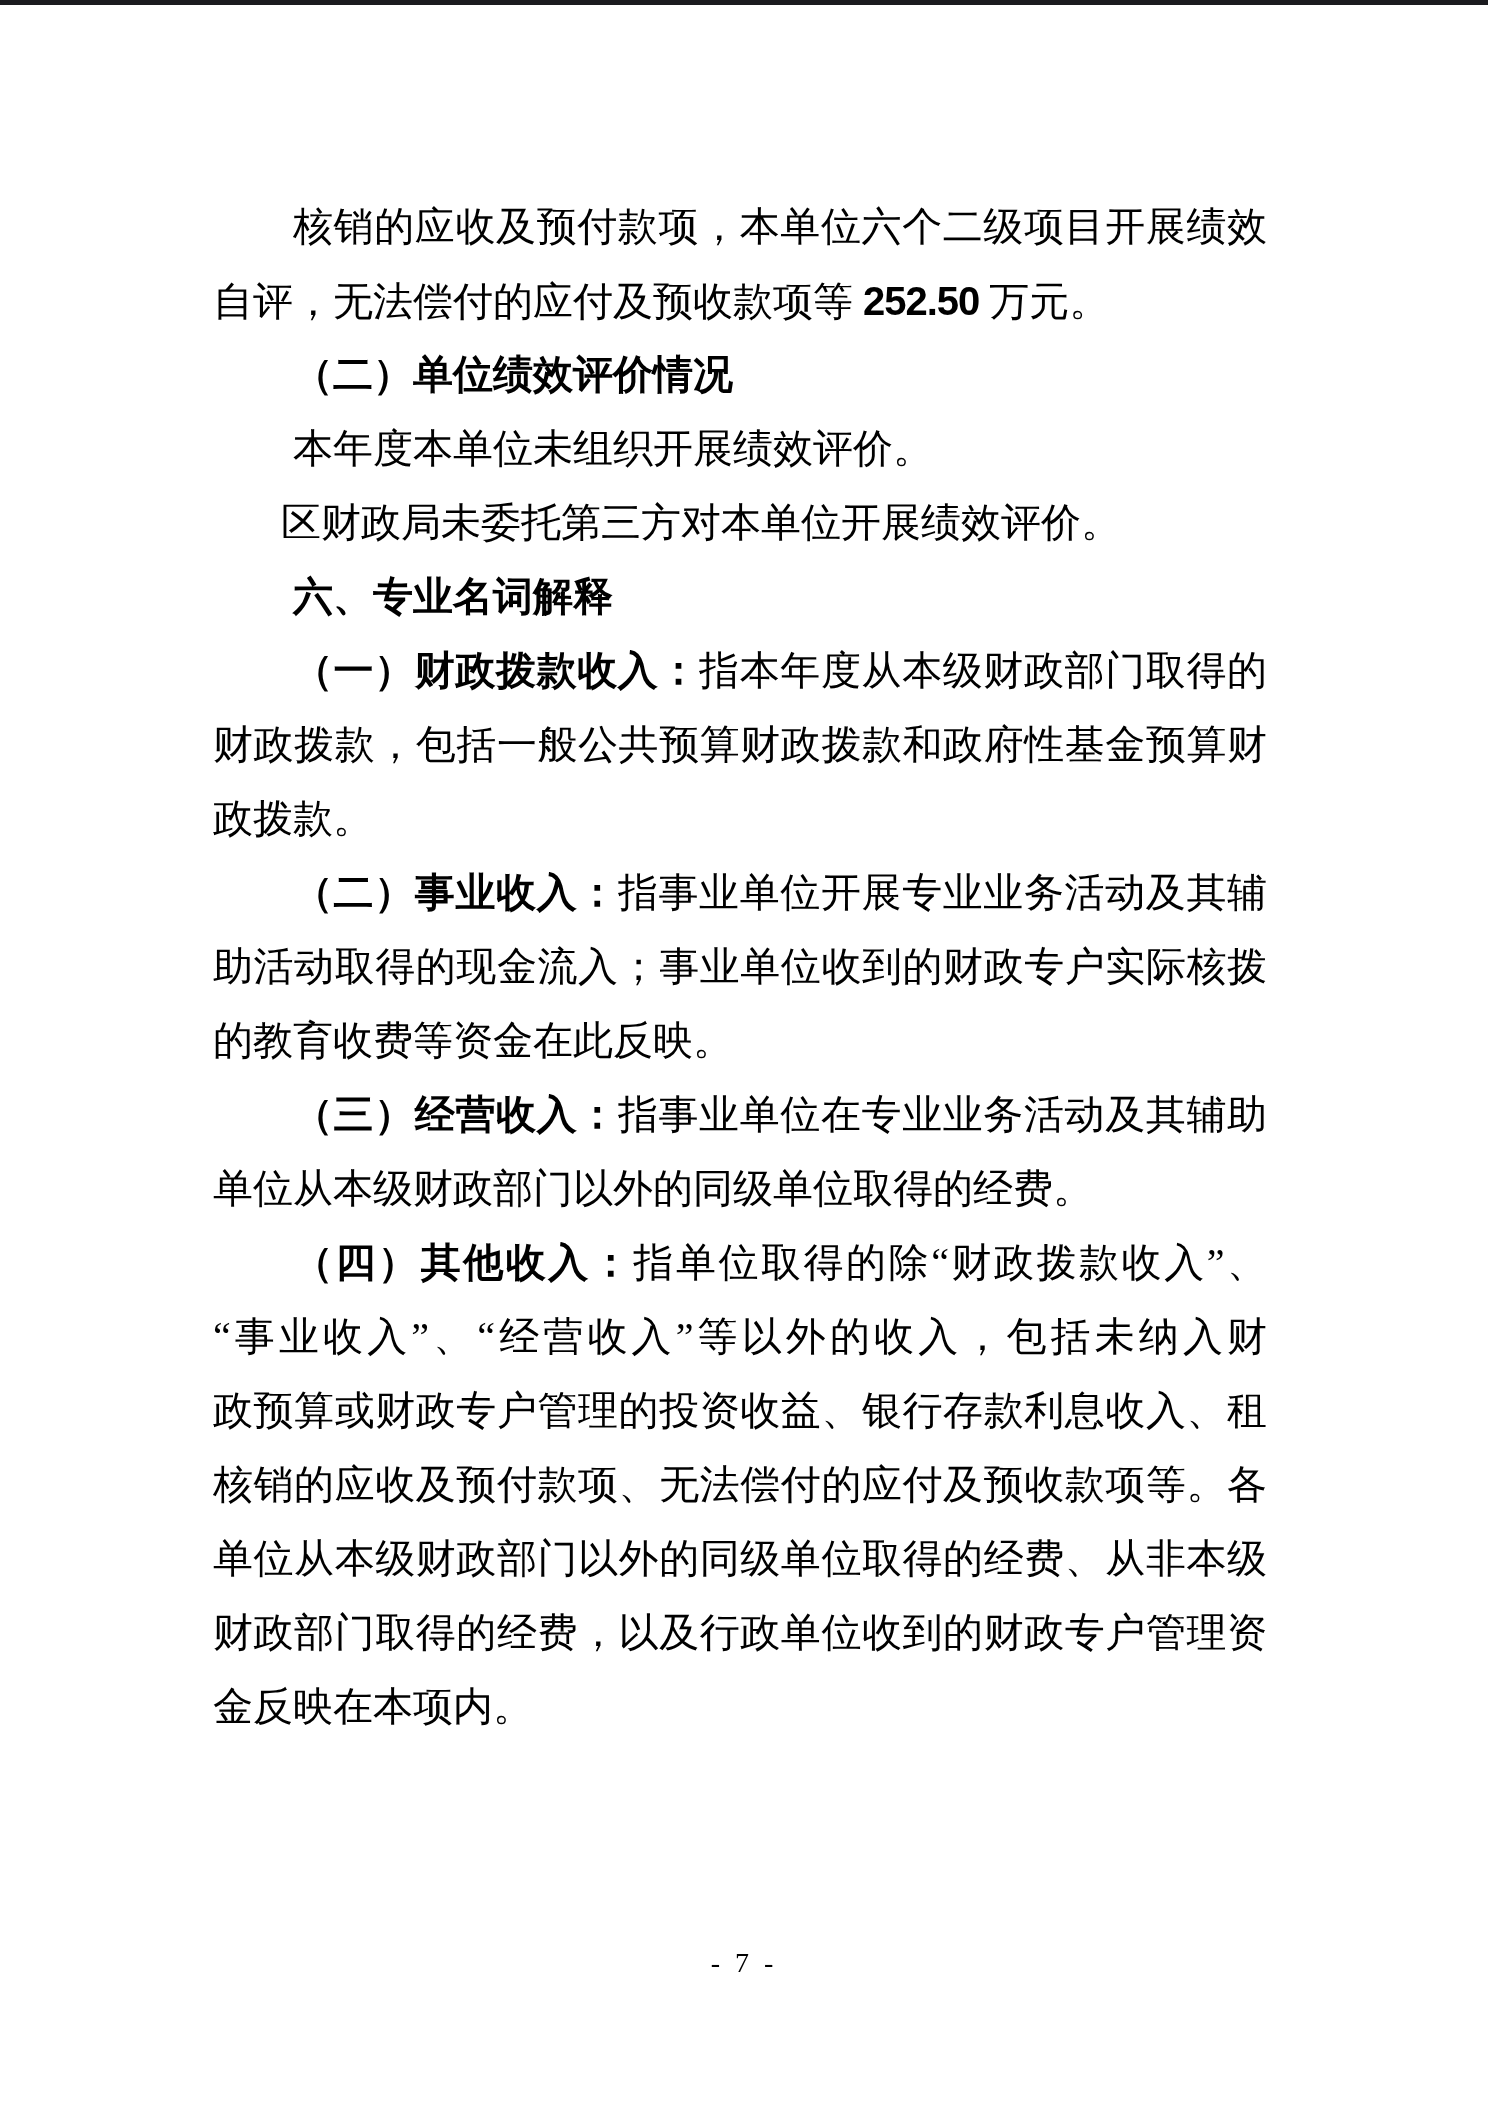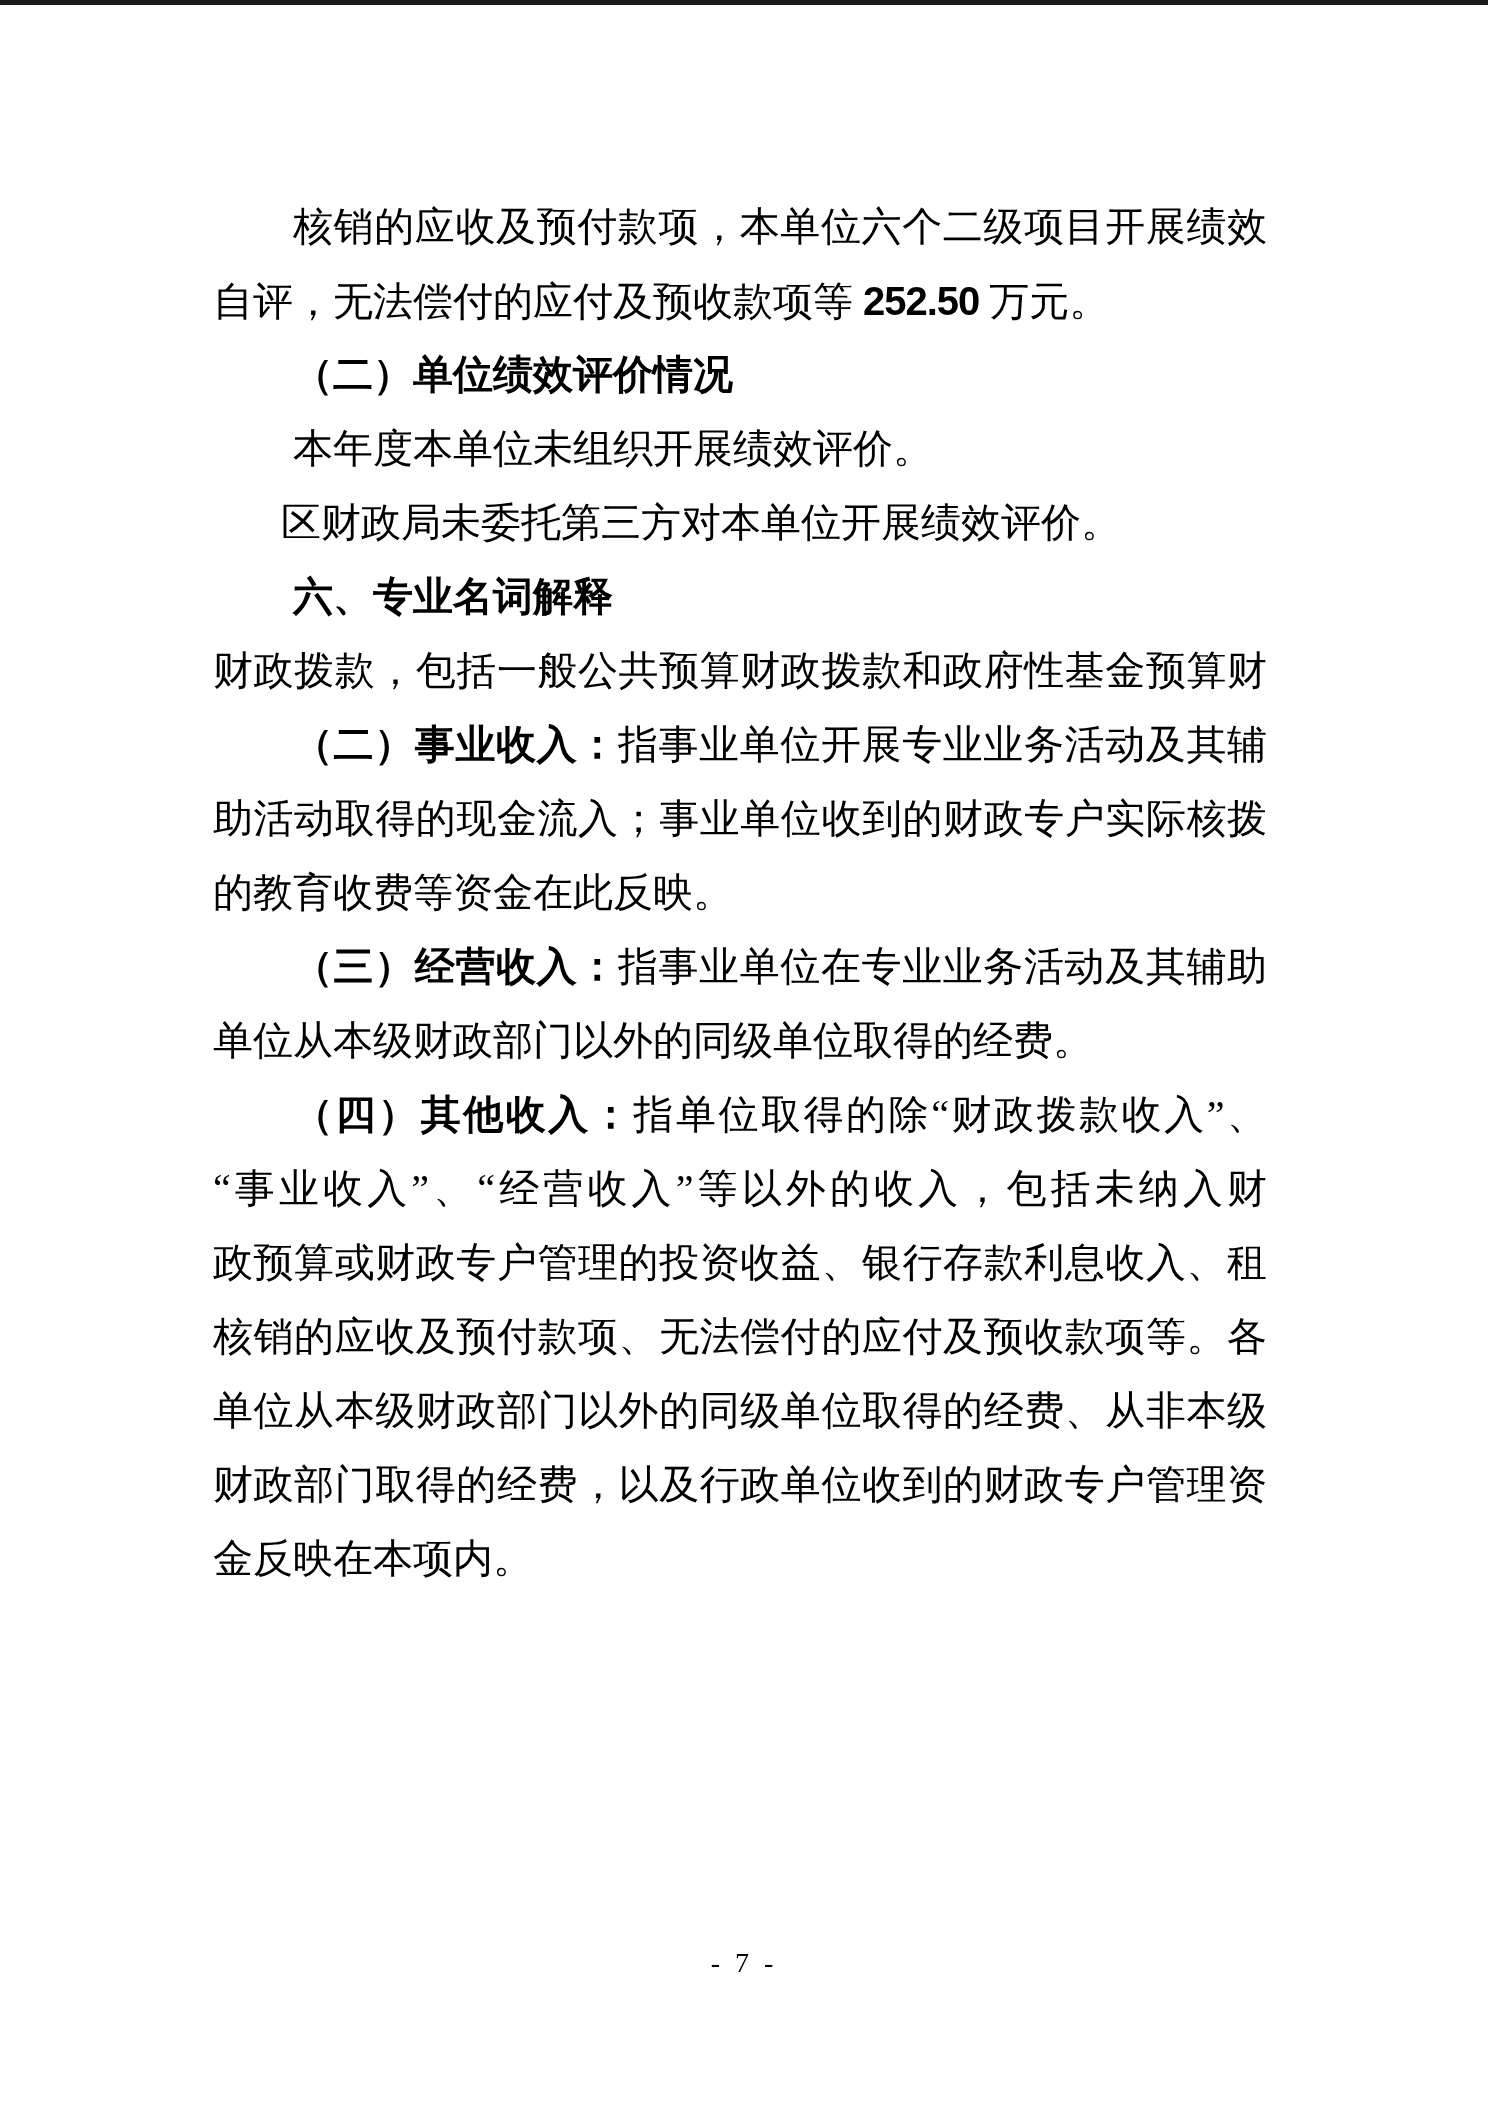--- a/index.html
+++ b/index.html
@@ -63,21 +63,23 @@
 
 <div class="top-edge" style="background: rgb(27, 27, 31);"></div>
 
 <div class="doc">
     <div class="line justify" style="padding-left: 80px;"><span>核销的应收及预付款项，本单位六个二级项目开展绩效</span></div>
     <div class="line"><span>自评，无法偿付的应付及预收款项等 </span><span class="figure">252.50</span><span> 万元。</span></div>
     <div class="line" style="padding-left: 80px;"><span class="bold">（二）单位绩效评价情况</span></div>
     <div class="line" style="padding-left: 80px;"><span>本年度本单位未组织开展绩效评价。</span></div>
     <div class="line" style="padding-left: 68px;"><span>区财政局未委托第三方对本单位开展绩效评价。</span></div>
     <div class="line" style="padding-left: 80px; font-family: Liberation Serif, serif;"><span class="bold">六、专业名词解释</span></div>
+    <div class="line justify" style="padding-left: 80px;"><span class="bold">（一）财政拨款收入：</span><span>指本年度从本级财政部门取得的</span></div>
     <div class="line justify"><span>财政拨款，包括一般公共预算财政拨款和政府性基金预算财</span></div>
+    <div class="line"><span>政拨款。</span></div>
     <div class="line justify" style="padding-left: 80px;"><span class="bold">（二）事业收入：</span><span>指事业单位开展专业业务活动及其辅</span></div>
     <div class="line justify"><span>助活动取得的现金流入；事业单位收到的财政专户实际核拨</span></div>
     <div class="line"><span>的教育收费等资金在此反映。</span></div>
     <div class="line justify" style="padding-left: 80px;"><span class="bold">（三）经营收入：</span><span>指事业单位在专业业务活动及其辅助</span></div>
     <div class="line"><span>单位从本级财政部门以外的同级单位取得的经费。</span></div>
     <div class="line justify" style="padding-left: 80px;"><span class="bold">（四）其他收入：</span><span>指单位取得的除“财政拨款收入”、</span></div>
     <div class="line justify"><span>“事业收入”、“经营收入”等以外的收入，包括未纳入财</span></div>
     <div class="line justify"><span>政预算或财政专户管理的投资收益、银行存款利息收入、租</span></div>
     <div class="line justify"><span>核销的应收及预付款项、无法偿付的应付及预收款项等。各</span></div>
     <div class="line justify"><span>单位从本级财政部门以外的同级单位取得的经费、从非本级</span></div>

